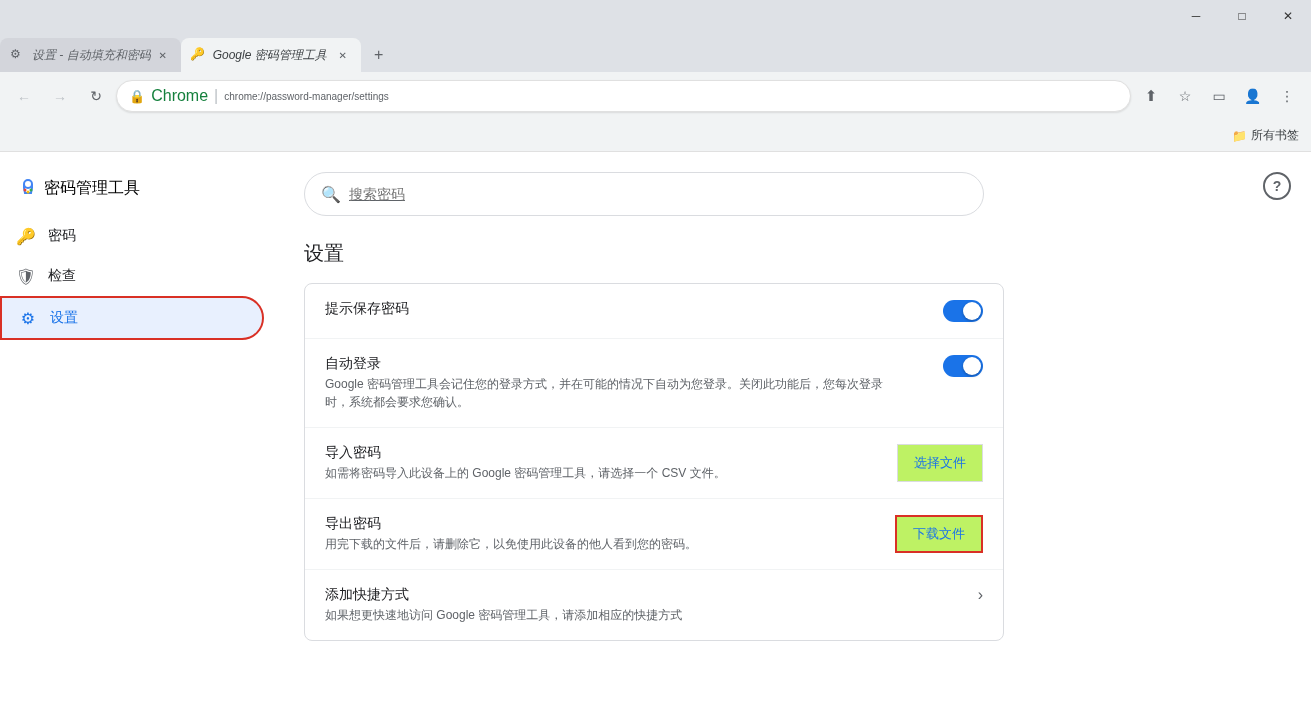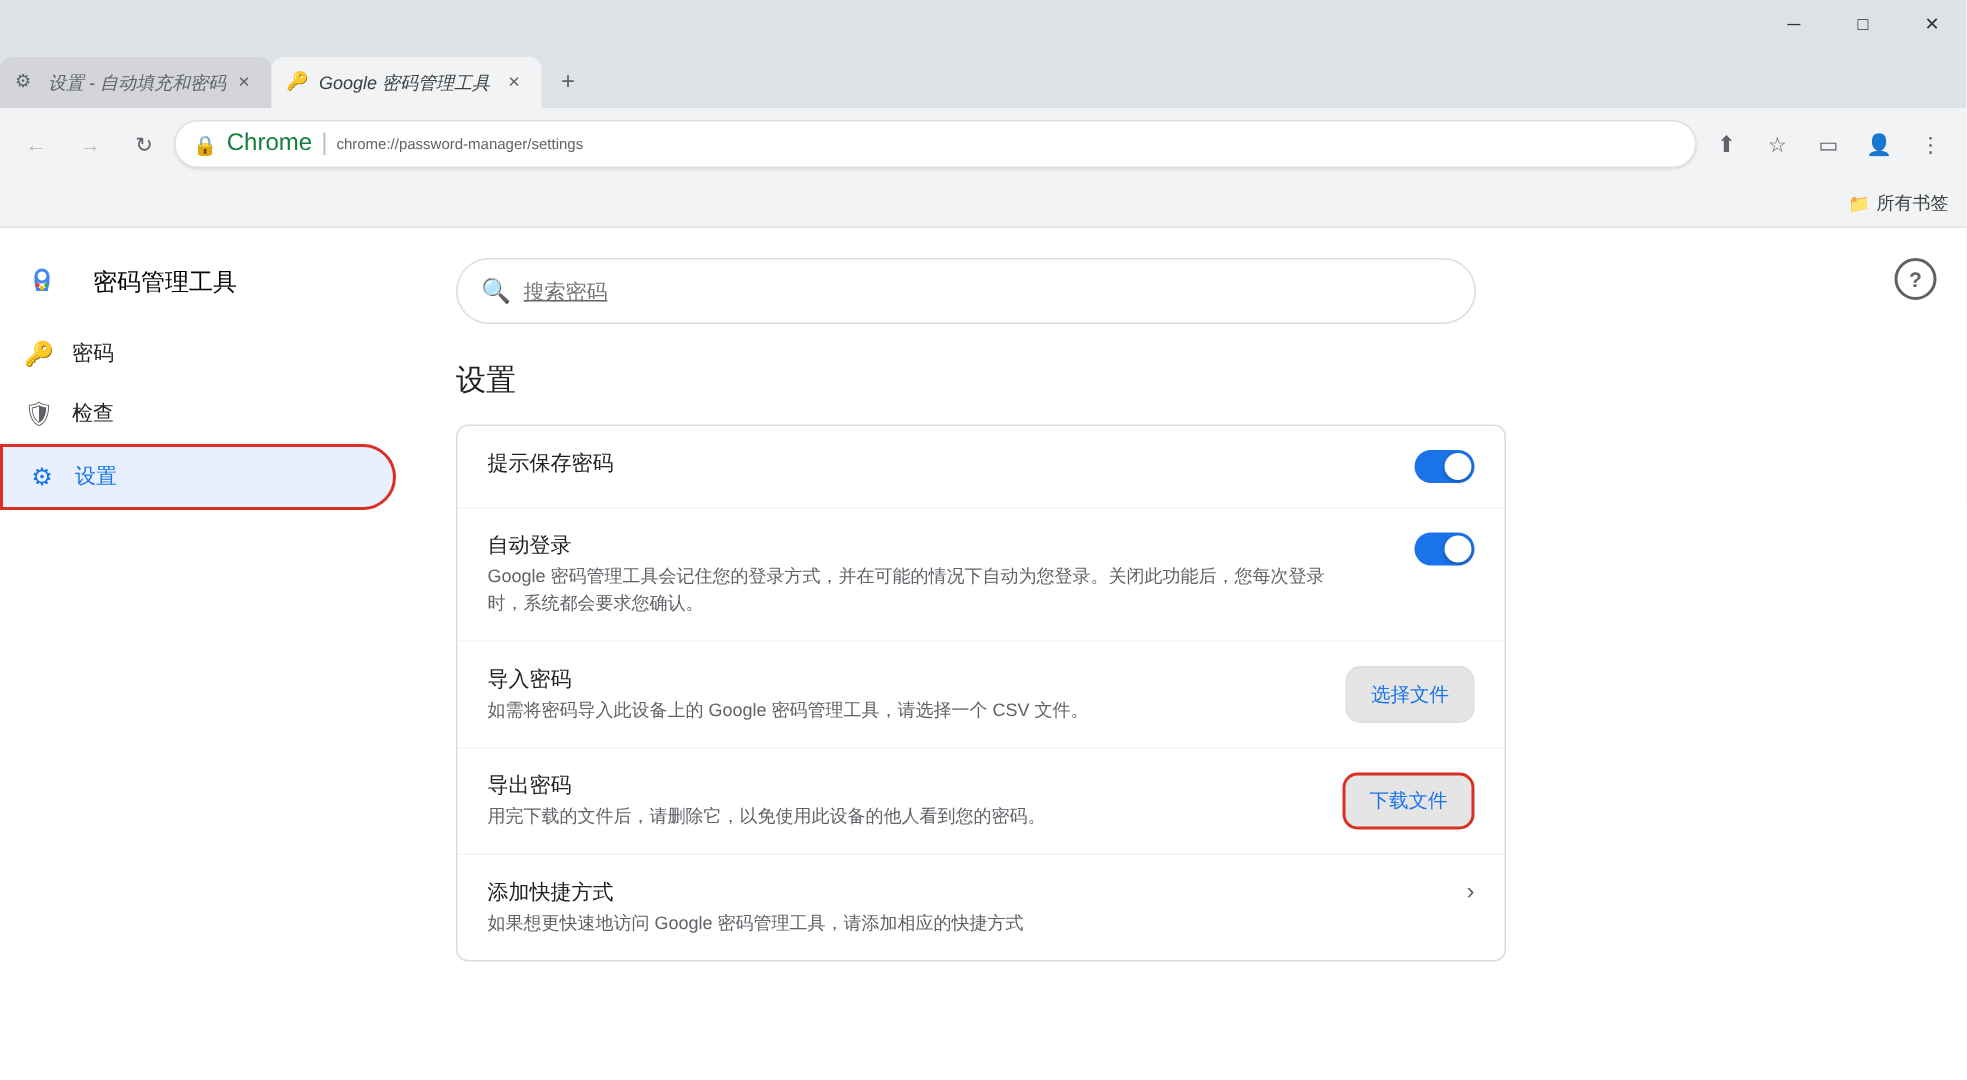--- a/index.html
+++ b/index.html
@@ -168,21 +168,21 @@
     
     .sidebar {
       width: 280px;
       padding: 16px 0;
       background: white;
       flex-shrink: 0;
     }
     .sidebar-logo {
       display: flex;
       align-items: center;
-      gap: 22px;
+      gap: 4px;
       padding: 8px 16px 16px 16px;
     }
     .sidebar-logo-icon {
       width: 24px;
       height: 24px;
     }
     .sidebar-item {
       display: flex;
       align-items: center;
       gap: 12px;
@@ -292,24 +292,24 @@
       border-radius: 50%;
       background: white;
       top: 2px;
       right: 2px;
       box-shadow: 0 1px 3px rgba(0,0,0,0.3);
     }
 
     
     .btn-outline {
       border: 1px solid #dadce0;
-      background: #e5e5e5;
+      background: #bef264;
       color: #1a73e8;
       padding: 8px 16px;
-      border-radius: 10px;
+      border-radius: 0;
       font-size: 13px;
       cursor: pointer;
       white-space: nowrap;
     }
     .btn-outline.highlighted {
       border: 2px solid #d93025;
       color: #1a73e8;
     }
 
     

